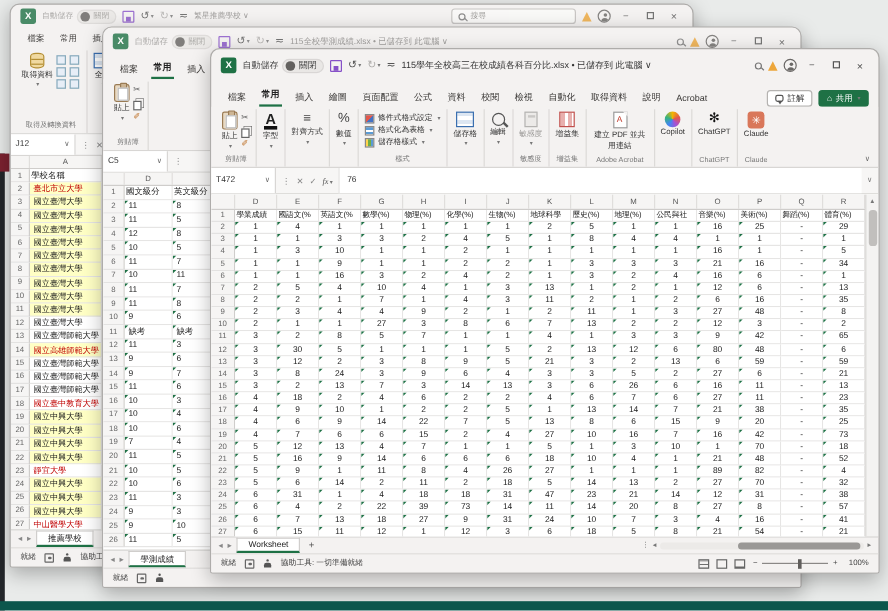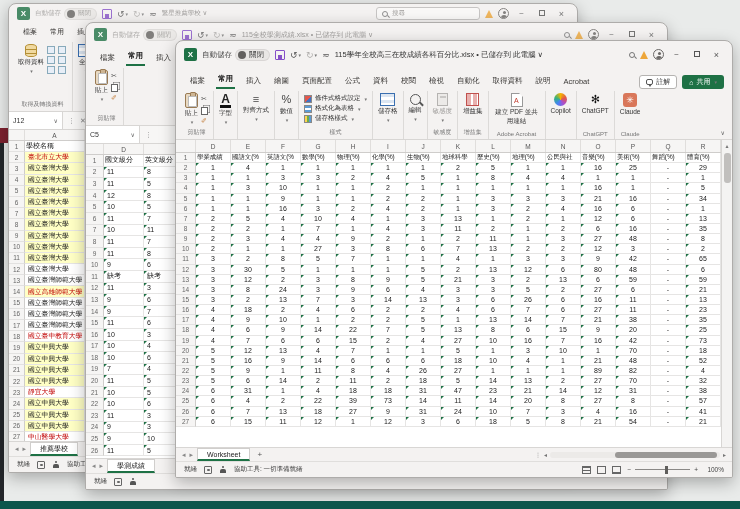--- a/index.html
+++ b/index.html
@@ -672,20 +672,34 @@
             <span class="bigbtn">
               <span class="ic-claude">✳</span>
               <span>Claude</span>
             </span>
           </div>
         <span class="glabel">Claude</span>
       </div>
       <span class="ribbon-collapse">∨</span>
     </div>
 
+    <div class="formula">
+      <span class="namebox">
+          <span class="nm">T472</span>
+          <span class="chev">∨</span>
+        </span>
+      <span class="fxicons">
+        <span>⋮</span>
+        <span>✕</span>
+        <span>✓</span>
+        <span class="fx dd">fx</span>
+      </span>
+      <span class="fval">76</span>
+      <span class="fcollapse">∨</span>
+    </div>
 
     <div class="gridwrap">
       <div class="gridmain">
         <div class="colheads" id="w3-colheads" style="grid-template-columns:20px repeat(15,1fr); height:13px;">
             <div class=""></div>
             <div class="">D</div>
             <div class="">E</div>
             <div class="">F</div>
             <div class="">G</div>
             <div class="">H</div>

